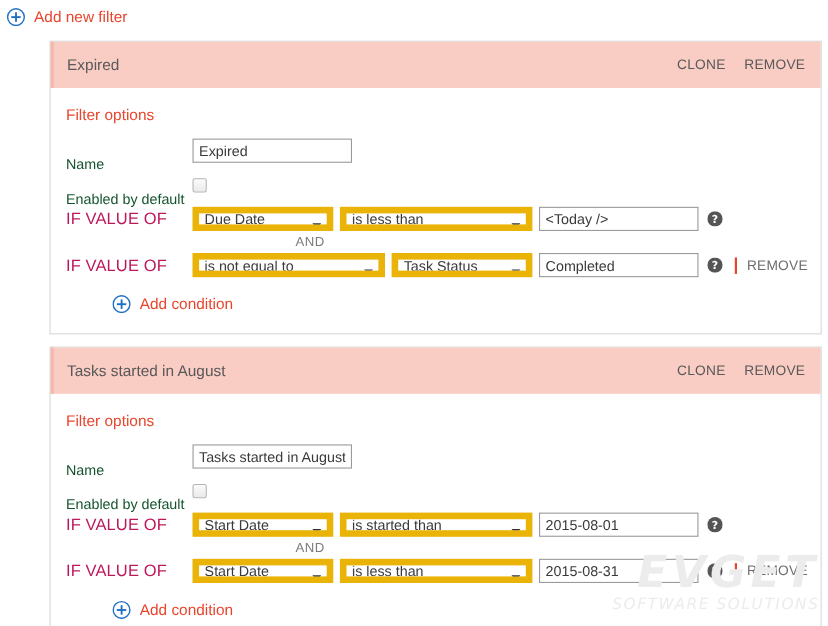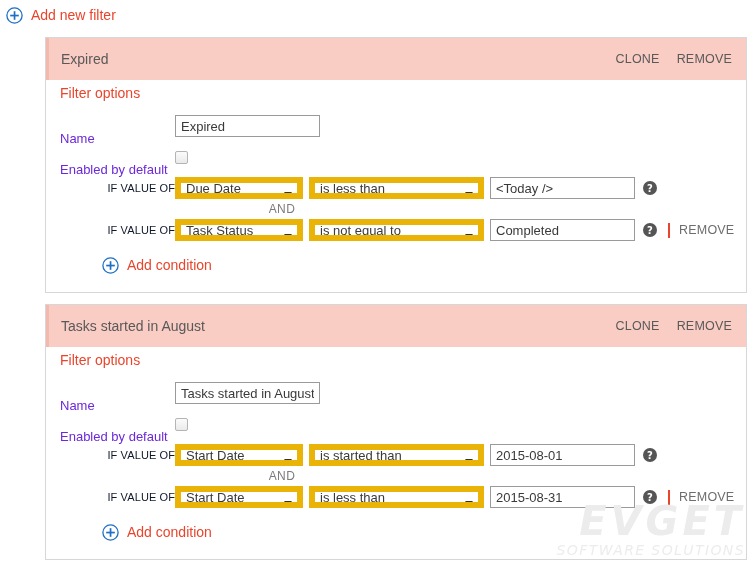--- a/index.html
+++ b/index.html
@@ -77,48 +77,47 @@
   }
   .header-action {
     font-size: 12.5px;
     color: #595959;
     letter-spacing: 0.2px;
     cursor: pointer;
     white-space: nowrap;
   }
 
   .panel-body {
-    padding: 5px 0 18px 0;
+    padding: 16px 0 18px 0;
   }
   .section-heading {
     color: #e8452c;
     font-size: 14px;
     margin: 0 0 14px 14px;
   }
 
   .field-row {
     display: flex;
     align-items: center;
     margin: 0 0 9px 14px;
     height: 22px;
   }
   .field-label {
-    color: #6d28d9;
+    color: #14532d;
     font-size: 13px;
     width: 115px;
     flex: 0 0 115px;
     margin-top: 24px;
   }
   .label-ifvalue {
-    color: #0f172a;
-    font-size: 11px;
+    color: #be185d;
+    font-size: 15px;
     width: 115px;
     flex: 0 0 115px;
     letter-spacing: 0.1px;
-    text-align: right;
   }
 
   .txt-input {
     border: 1px solid #9a9a9a;
     background: #ffffff;
     height: 22px;
     box-sizing: border-box;
     font-family: "Liberation Sans", sans-serif;
     font-size: 13px;
     color: #3a3a3a;
@@ -303,25 +302,25 @@
           </svg>
         </span>
       </div>
 
       <div class="and-row">
         <span class="and-label">AND</span>
       </div>
 
       <div class="cond-row">
         <span class="label-ifvalue">IF VALUE OF</span>
+        <div class="sel sel-op">
+          <span>is not equal to</span>
+        </div>
         <div class="sel sel-field">
           <span>Task Status</span>
-        </div>
-        <div class="sel sel-op">
-          <span>is not equal to</span>
         </div>
         <input class="txt-input val-input" type="text" value="Completed" style="">
         <span>
           <svg class="help-icon" viewBox="0 0 14 14">
             <circle cx="7" cy="7" r="7" fill="#555555"></circle>
             <text x="7" y="10.6" font-family="DejaVu Sans, sans-serif" font-size="10" font-weight="bold" fill="#ffffff" text-anchor="middle">?</text>
           </svg>
         </span>
         <span class="sep-bar"></span>
         <span class="remove-cond">REMOVE</span>

